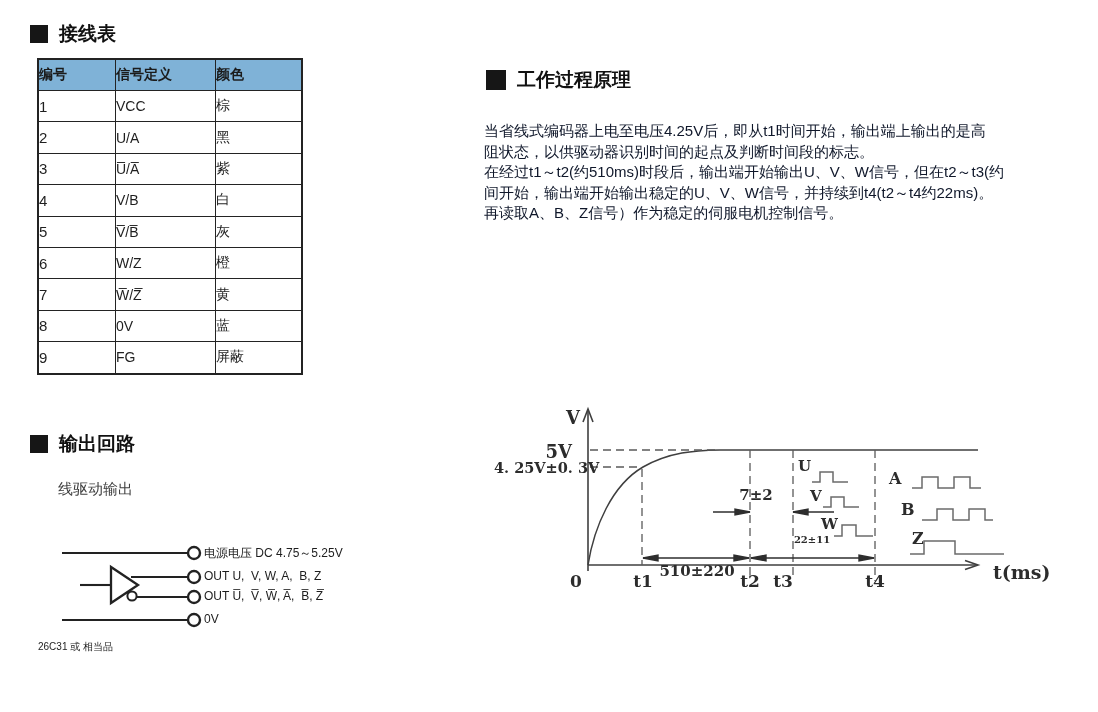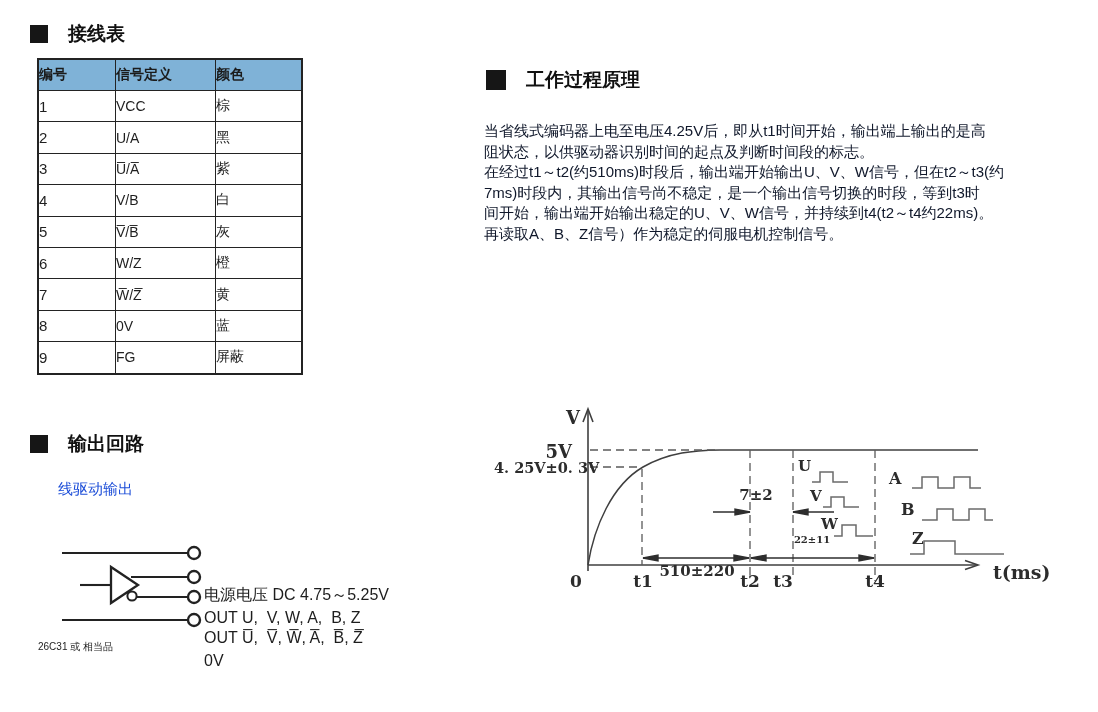--- a/index.html
+++ b/index.html
@@ -5,41 +5,41 @@
   html,body{margin:0;padding:0;background:#ffffff;}
   .page{
     position:relative;width:1098px;height:712px;background:#fff;overflow:hidden;
     font-family:"Liberation Sans","DejaVu Sans",sans-serif;color:#222;
   }
   .abs{position:absolute;}
   .pre{white-space:pre;}
   
   .sec-head{position:absolute;display:flex;align-items:center;}
   .sec-sq{width:18px;height:18px;background:#161616;display:inline-block;flex:0 0 auto;}
-  .sec-title{font-size:19px;font-weight:700;color:#111;margin-left:20px;white-space:pre;}
+  .sec-title{font-size:19px;font-weight:700;color:#111;margin-left:11px;white-space:pre;}
   
   table.wiring{border-collapse:collapse;table-layout:fixed;font-size:14px;color:#1f1f1f;}
   table.wiring th,table.wiring td{border:1.6px solid #232323;padding:0;}
   table.wiring{border:2px solid #232323;}
   table.wiring th{
     background:#7fb2d7;height:30px;font-weight:700;text-align:left;color:#1b1b1b;
   }
   table.wiring td{height:30.4px;font-weight:400;}
   .c1{width:76px;}
   .c2{width:99px;}
   .c3{width:85px;}
   th.c1,td.c1{padding-left:13px;}
   th.c2,td.c2{padding-left:24px;}
   th.c3,td.c3{padding-left:7px;}
   td.c1{font-weight:700;font-size:15px;}
   
   .para-line{white-space:nowrap;font-size:15px;line-height:20.5px;color:#0f172a;}
   
   .cad{font-family:"DejaVu Serif","Liberation Serif",serif;font-weight:700;color:#2c2c2c;}
-  .lbl14{font-size:16px;color:#1d1d1d;margin-top:40px;}
+  .lbl14{font-size:12px;color:#1d1d1d;}
   .tcenter{text-align:center;}
   .tright{text-align:right;}
   svg{display:block;}
 </style>
 </head>
 <body>
 
 <div class="page">
 
   <div class="sec-head" style="left:30px;top:21px;">
@@ -101,21 +101,21 @@
         <td class="c2">FG</td>
         <td class="c3">屏蔽</td>
       </tr>
     </tbody>
   </table>
 
   <div class="sec-head" style="left:30px;top:431px;">
     <span class="sec-sq"></span>
     <span class="sec-title">输出回路</span>
   </div>
-  <div class="abs" style="left:58px;top:480px;font-size:15px;color:#1d4ed8;">线驱动输出</div>
+  <div class="abs" style="left:58px;top:480px;font-size:15px;color:#404040;">线驱动输出</div>
 
   <svg class="abs" style="left:30px;top:535px;" width="400" height="130" viewBox="0 0 400 130">
     <g stroke="#222" stroke-width="2.1" fill="none">
       <path d="M32,18 H157"></path>
       <circle cx="164" cy="18" r="6" fill="#fff" stroke-width="2.4"></circle>
       <path d="M50,50 H80"></path>
       <polygon points="81,32 81,68 108,50" fill="#fff" stroke-width="2.3"></polygon>
       <path d="M101,42 H157"></path>
       <circle cx="164" cy="42" r="6" fill="#fff" stroke-width="2.4"></circle>
       <circle cx="102" cy="61" r="4.6" fill="#fff" stroke-width="2"></circle>
@@ -132,21 +132,20 @@
   <div class="abs" style="left:38px;top:640px;font-size:10px;color:#1d1d1d;">26C31 或 相当品</div>
 
   <div class="sec-head" style="left:486px;top:67px;">
     <span class="sec-sq" style="width:20px;height:20px;"></span>
     <span class="sec-title" style="">工作过程原理</span>
   </div>
   <div class="abs" style="left:484px;top:121px;">
     <div class="para-line">当省线式编码器上电至电压4.25V后，即从t1时间开始，输出端上输出的是高</div>
     <div class="para-line">阻状态，以供驱动器识别时间的起点及判断时间段的标志。</div>
     <div class="para-line">在经过t1～t2(约510ms)时段后，输出端开始输出U、V、W信号，但在t2～t3(约</div>
-    <div class="para-line">7ms)时段内，其输出信号尚不稳定，是一个输出信号切换的时段，等到t3时</div>
     <div class="para-line">间开始，输出端开始输出稳定的U、V、W信号，并持续到t4(t2～t4约22ms)。</div>
     <div class="para-line">再读取A、B、Z信号）作为稳定的伺服电机控制信号。</div>
   </div>
 
   <div class="abs" style="left:480px;top:395px;width:618px;height:250px;">
     <svg width="618" height="250" viewBox="0 0 618 250">
       <g stroke="#3f3f3f" stroke-width="1.6" fill="none">
 
         <path d="M108,176 V16"></path>
         <polyline points="103,27 108,14 113,27"></polyline>

